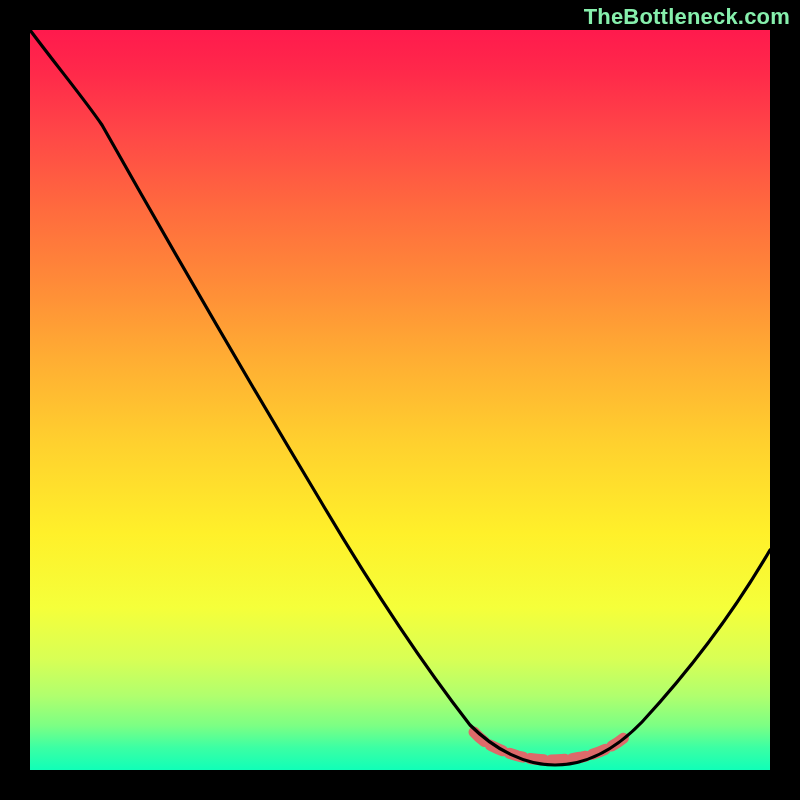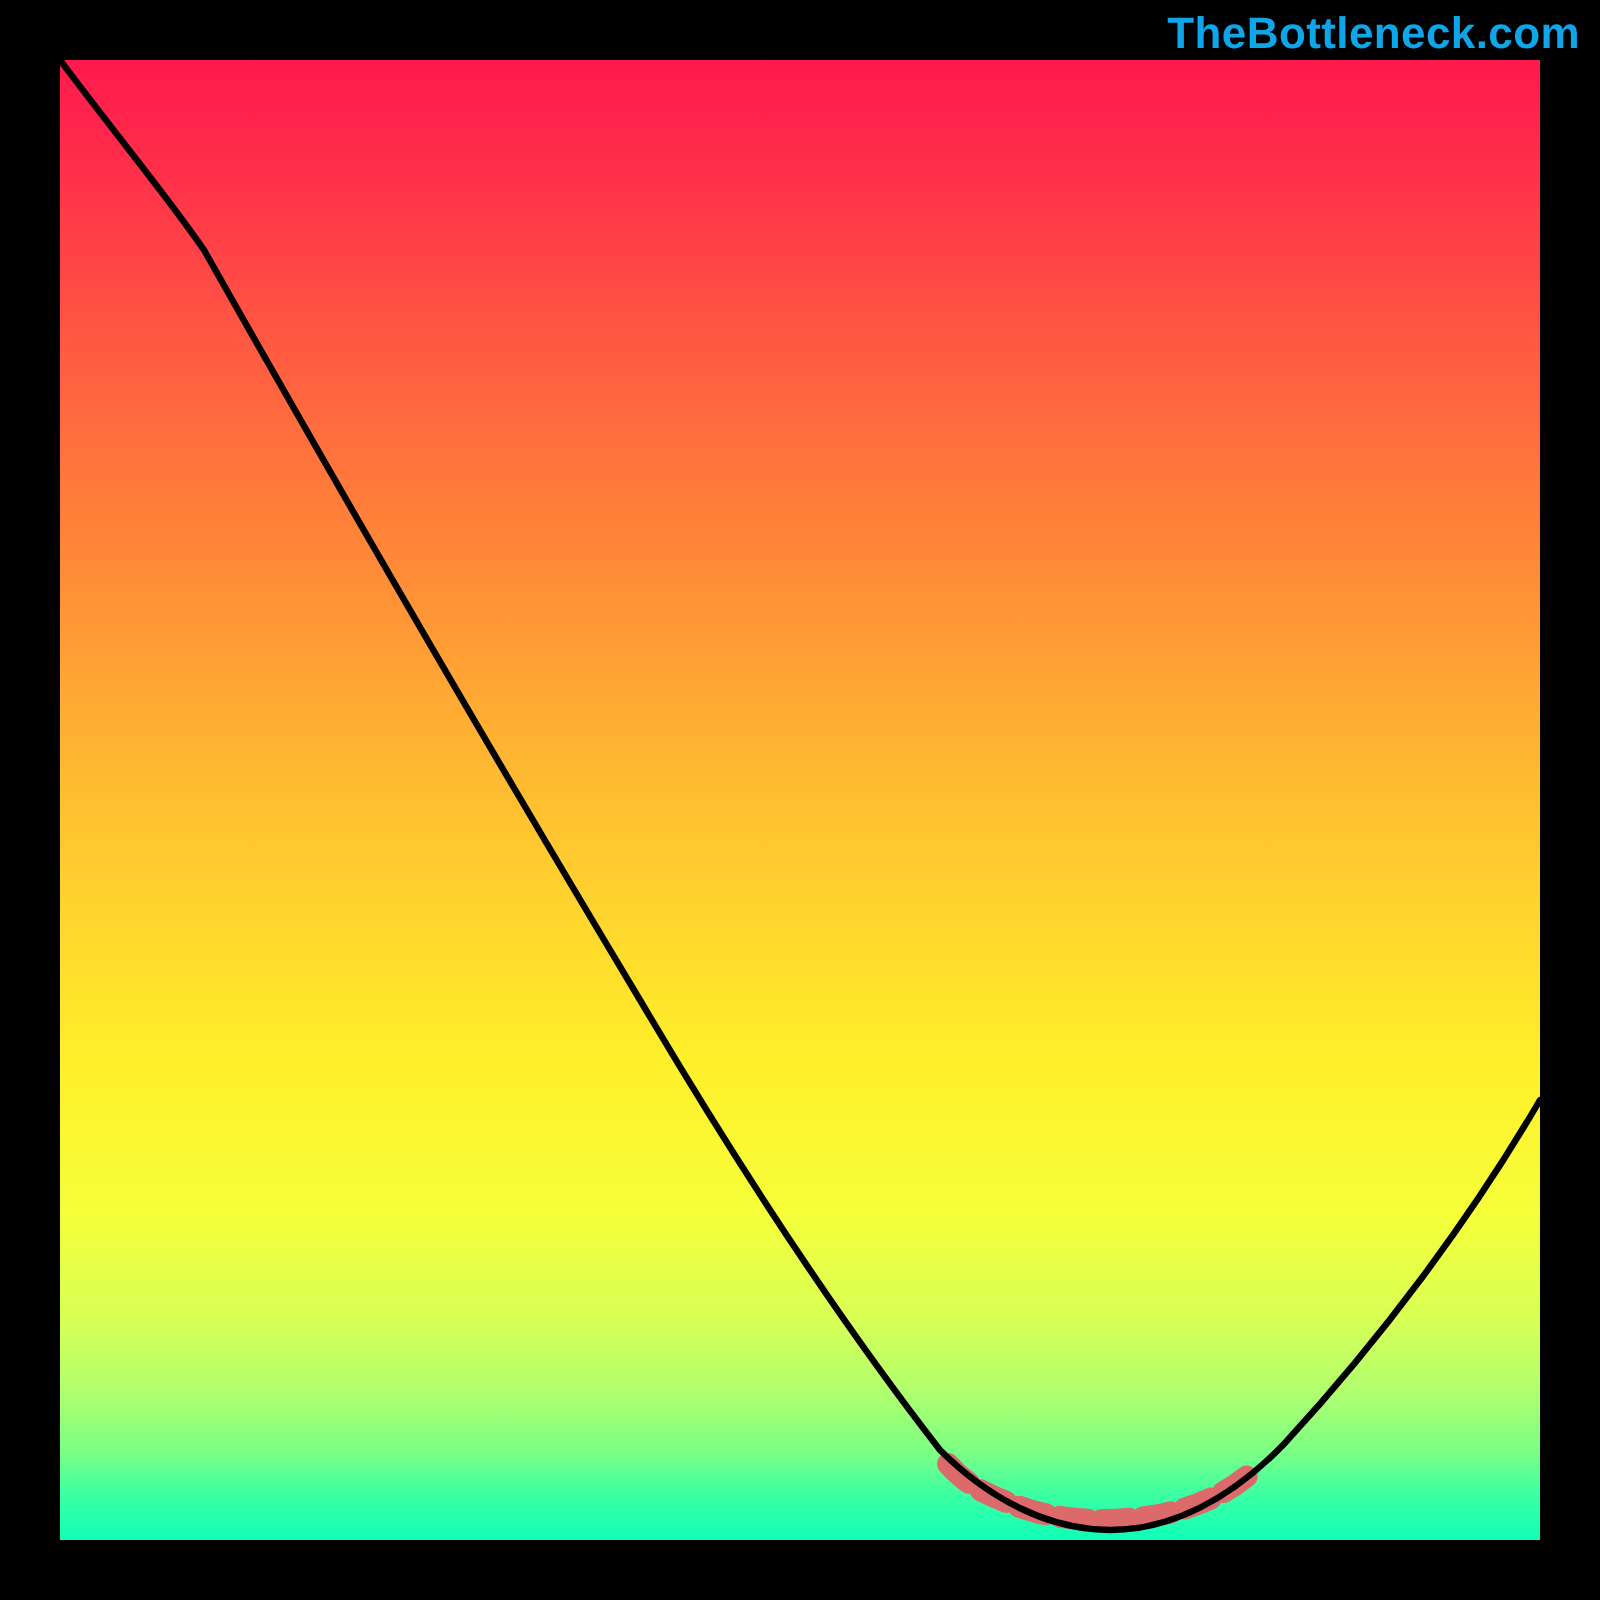--- a/index.html
+++ b/index.html
@@ -14,21 +14,21 @@
   .frame {
     position: relative;
     width: 800px;
     height: 800px;
     background: #000;
   }
   .watermark {
     position: absolute;
     top: 4px;
     right: 10px;
-    color: #0ea5e9;
+    color: #86efac;
     font-size: 22px;
     font-weight: 600;
     letter-spacing: 0.2px;
     z-index: 5;
     user-select: none;
   }
   .plot {
     position: absolute;
     left: 30px;
     top: 30px;

